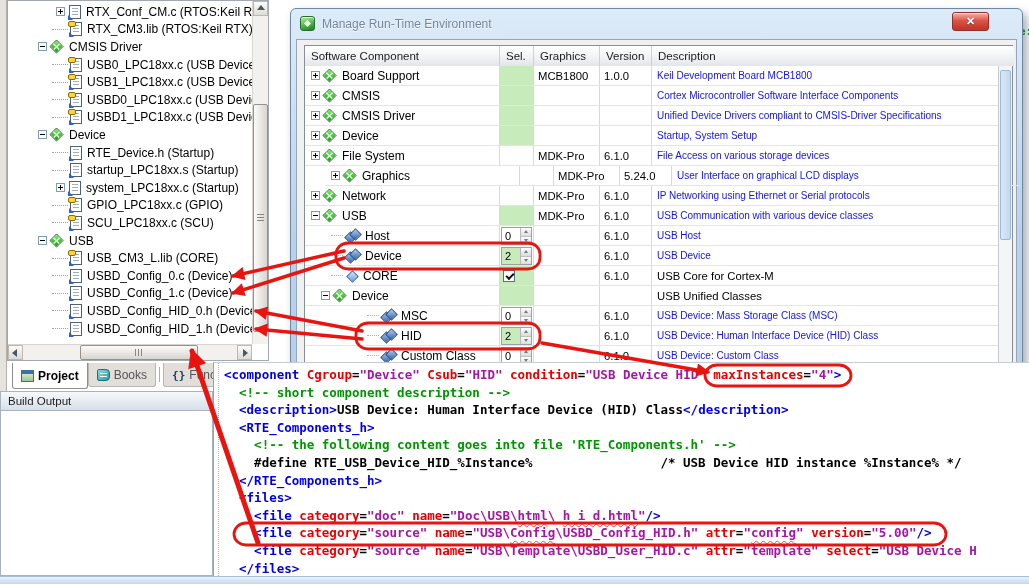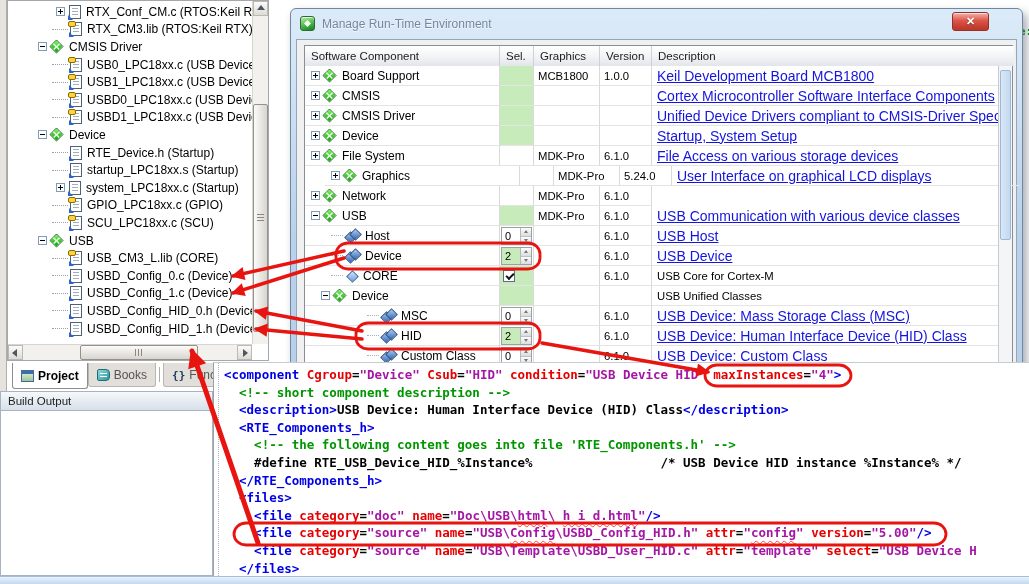--- a/index.html
+++ b/index.html
@@ -80,21 +80,21 @@
   .dlg-body{position:absolute;left:5px;right:5px;top:30px;bottom:0;background:#f0f0f0;border:1px solid #93a6bb;border-bottom:none}
   .dlg-table{position:absolute;left:7px;top:5px;width:709px;height:560px;background:#fff;border:1px solid #888e96}
   .thead{position:absolute;top:0;left:0;right:0;height:20px;display:flex;border-bottom:1px solid #c3c3c3}
   .hcell{height:20px;background:linear-gradient(#ffffff,#f2f3f5 55%,#e2e5e9);border-right:1px solid #cdd2d8;font-size:11.5px;color:#1c1c1c;display:flex;align-items:center;padding-left:6px;flex:none}
   #tbody{position:absolute;top:20px;left:0;right:14px;bottom:0}
   .drow{position:absolute;left:0;right:0;height:20px;display:flex}
   .cell{height:20px;border-right:1px solid #d9d9d9;border-bottom:1px solid #e4e4e4;display:flex;align-items:center;overflow:hidden;flex:none}
   .cell.green{background:#c8ebbc}
   .dlab{font-size:12px;color:#000;margin-left:5px;white-space:nowrap}
   .vtxt{font-size:11.3px;color:#000;padding-left:4px;white-space:nowrap}
-  .dlink{font-size:14px;color:#1414e0;text-decoration:underline;white-space:nowrap;padding-left:5px}
+  .dlink{font-size:10px;color:#1414e0;white-space:nowrap;padding-left:5px}
   .dplain{font-size:11.3px;color:#000;white-space:nowrap;padding-left:5px}
   .dstub{flex:none;height:0;border-top:1px dotted #9fb2c6;width:12px}
   .spinner{display:flex;height:18px;margin:1px 0 0 1px;border:1px solid #9aa0a6;background:#fff;width:31px;flex:none}
   .spin-val{width:18px;font-size:11px;display:flex;align-items:center;padding-left:3px;background:#fff}
   .spin-val.green{background:#c8ebbc}
   .spin-btns{width:11px;display:flex;flex-direction:column;border-left:1px solid #b6babe}
   .sb{flex:1;background:linear-gradient(#fdfdfd,#dcdcdc);border-bottom:1px solid #c0c0c0;display:flex;align-items:center;justify-content:center}
   .sb:last-child{border-bottom:none}
   .sb i{width:0;height:0;border:2.5px solid transparent;display:block}
   .sb.up i{border-bottom:3.5px solid #707880;border-top:none}
@@ -392,20 +392,23 @@
                 <span class="ic ic-green" style="margin-left: 4px;"></span>
                 <span class="dlab">Network</span>
               </div>
               <div class="cell" style="width: 34px;"></div>
               <div class="cell" style="width: 66px;">
                 <span class="vtxt">MDK-Pro</span>
               </div>
               <div class="cell" style="width: 52px;">
                 <span class="vtxt">6.1.0</span>
               </div>
+              <div class="cell" style="width: 348px; border-right: none;">
+                <span class="dlink">IP Networking using Ethernet or Serial protocols</span>
+              </div>
             </div>
             <div class="drow" style="top: 140px;">
               <div class="cell" style="width: 195px;">
                 <span class="xb minus" style="margin-left: 6px;"></span>
                 <span class="ic ic-green" style="margin-left: 4px;"></span>
                 <span class="dlab">USB</span>
               </div>
               <div class="cell green" style="width: 34px;"></div>
               <div class="cell" style="width: 66px;">
                 <span class="vtxt">MDK-Pro</span>

